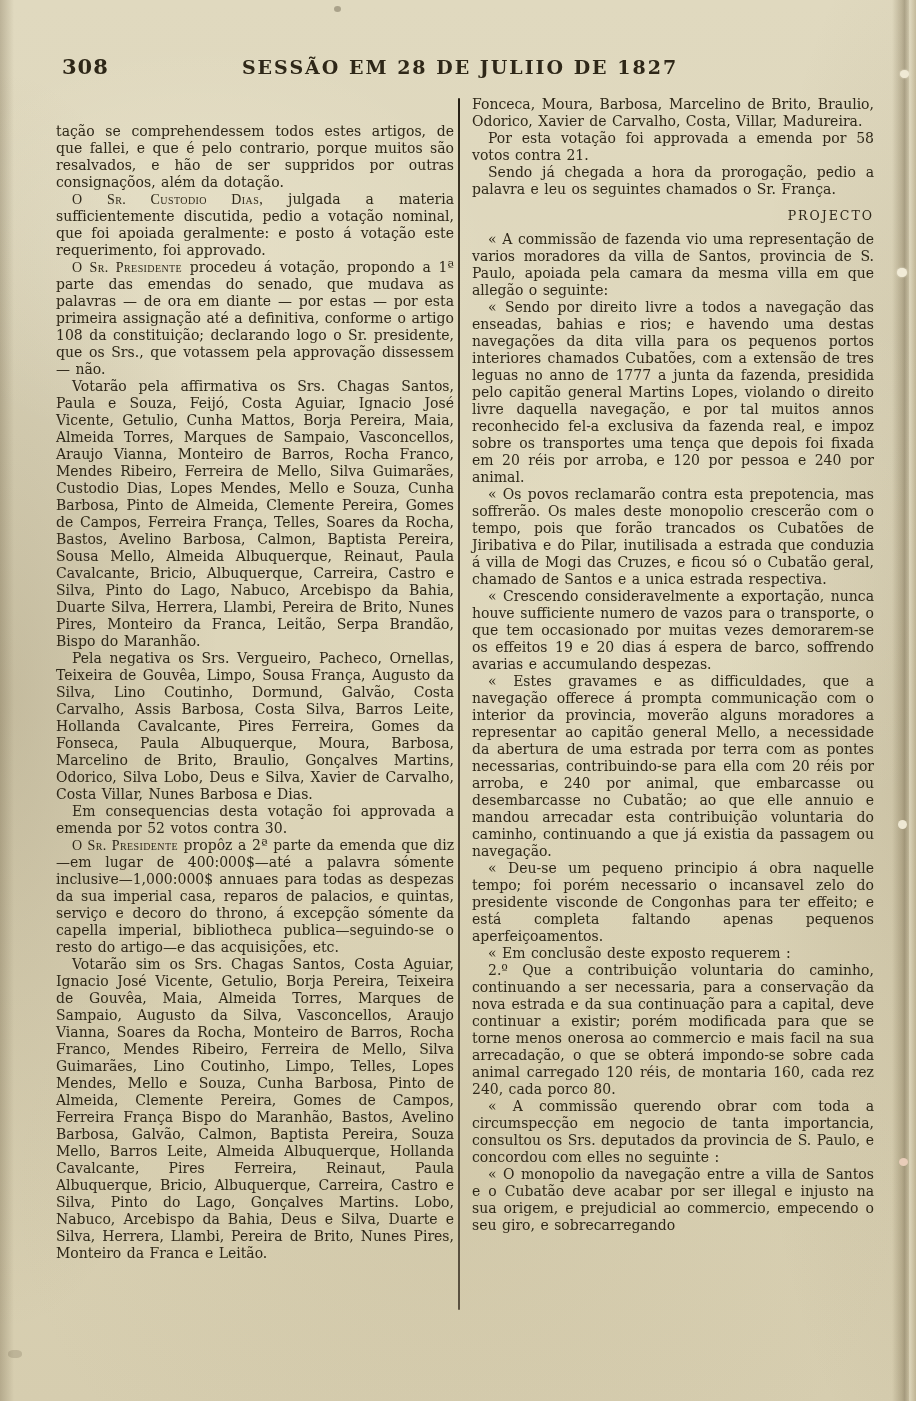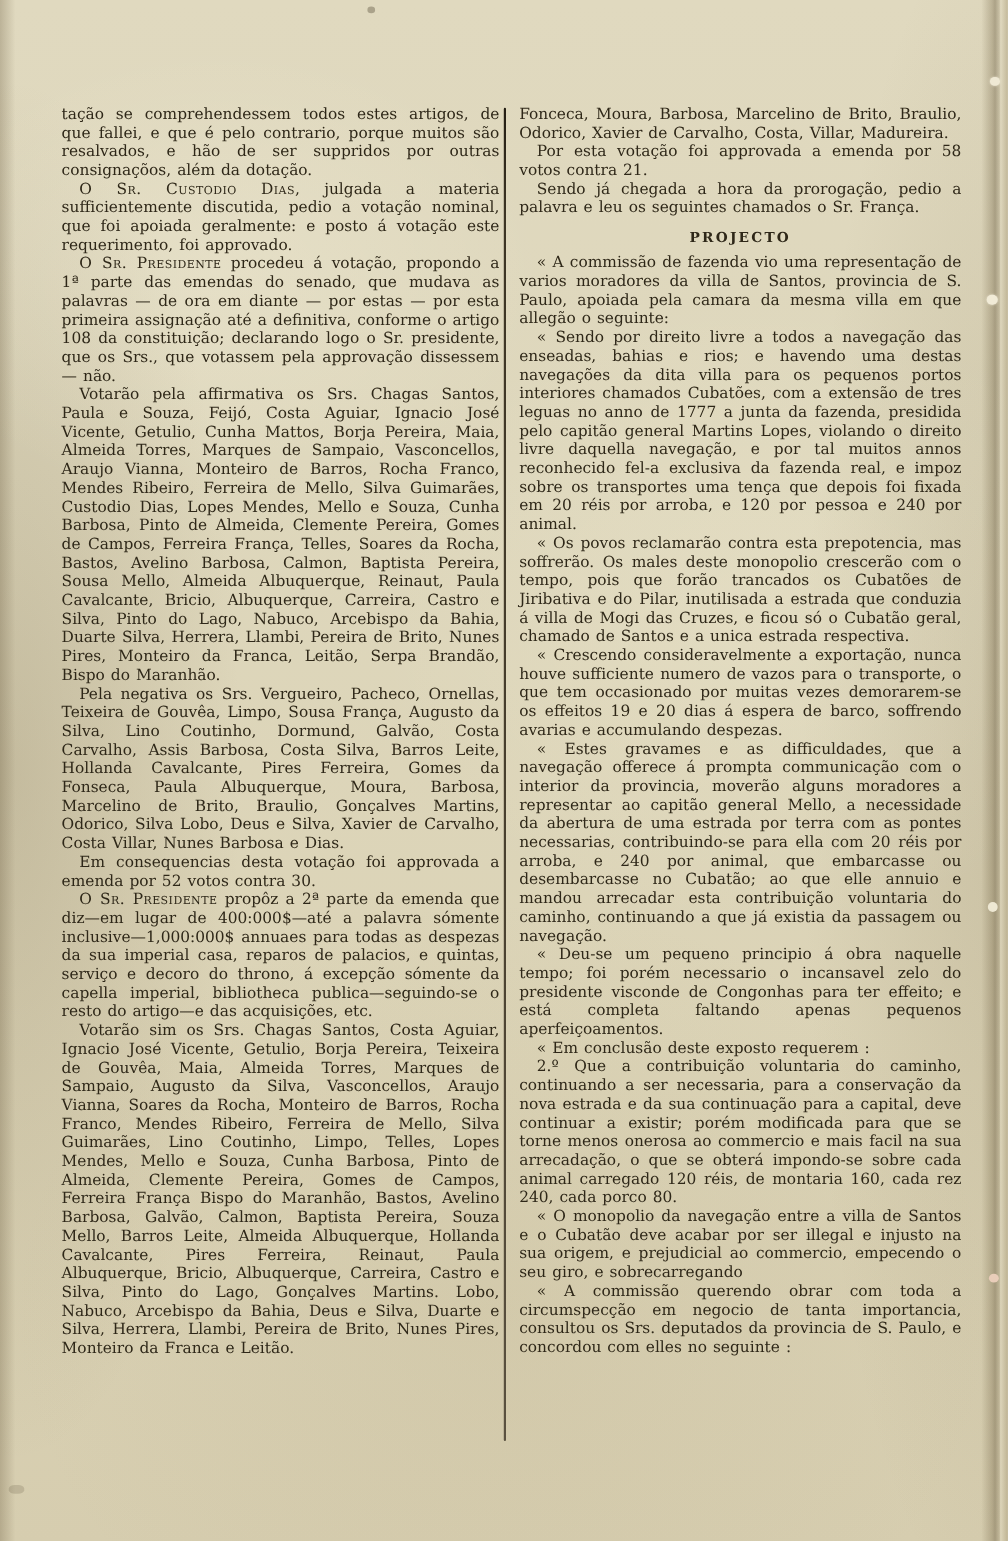--- a/index.html
+++ b/index.html
@@ -24,46 +24,50 @@
 
   .header{position:absolute;top:52px;left:0;width:916px;height:34px;}
   .pagenum{position:absolute;left:62px;top:2px;font-size:21px;font-weight:bold;letter-spacing:1px;}
   .title{position:absolute;left:150px;top:4px;width:620px;text-align:center;
     font-size:19px;font-weight:bold;letter-spacing:2px;white-space:nowrap;}
 
   .divider{position:absolute;left:458px;top:98px;width:2px;height:1212px;
     background:linear-gradient(180deg,#241e14 0%,#3c3424 8%,#4a4130 60%,#5a5140 100%);border-radius:1px;}
 
   .col{position:absolute;top:96px;font-size:14px;line-height:17px;text-align:justify;}
-  .col-left{left:56px;width:398px;}
+  .col-left{left:56px;width:398px;margin-top:27px;}
   .col-right{left:472px;width:402px;}
 
   .col p{margin:0;padding:0;text-indent:16px;word-spacing:1px;}
   .col p.cont{text-indent:0;}
-  .col p.heading{text-align:center;text-indent:0;font-weight:bold;font-size:12.5px;
+  .col p.heading{text-align:right;text-indent:0;font-weight:normal;font-size:12.5px;
     letter-spacing:2px;margin:9px 0 7px 0;word-spacing:2px;}
-  .lead{font-variant:small-caps;letter-spacing:0.4px;}
+  .lead{font-variant:small-caps;letter-spacing:0.4px;font-family:Liberation Serif, serif;}
 
   
   .speck{position:absolute;border-radius:50%;}
   .s1{left:900px;top:70px;width:9px;height:8px;background:#efe9d4;box-shadow:0 0 2px #efe9d4;}
   .s2{left:897px;top:268px;width:10px;height:9px;background:#f1ebd7;box-shadow:0 0 2px #f1ebd7;}
   .s3{left:898px;top:820px;width:9px;height:9px;background:#eee8d3;}
   .s4{left:899px;top:1158px;width:9px;height:8px;background:#e9cdb9;}
   .s5{left:334px;top:6px;width:7px;height:6px;background:rgba(70,60,40,0.35);}
   .s6{left:8px;top:1350px;width:14px;height:8px;background:rgba(75,64,42,0.18);border-radius:40%;}
 </style>
 </head>
 <body>
 
 <div id="page">
   <div class="edge-left"></div>
   <div class="edge-right"></div>
   <div class="edge-far"></div>
 
+  <div class="header">
+    <div class="pagenum">308</div>
+    <div class="title">SESSÃO EM 28 DE JULIIO DE 1827</div>
+  </div>
 
   <div class="divider"></div>
 
   <div class="col col-left">
 
   <p class="cont"><span>tação se comprehendessem todos estes artigos, de que fallei, e que é pelo contrario, porque muitos são resalvados, e hão de ser suppridos por outras consignaçõos, além da dotação.</span></p>
       <p><span class="lead">O Sr. Custodio Dias,</span><span> julgada a materia sufficientemente discutida, pedio a votação nominal, que foi apoiada geralmente: e posto á votação este requerimento, foi approvado.</span></p>
       <p><span class="lead">O Sr. Presidente</span><span> procedeu á votação, propondo a 1ª parte das emendas do senado, que mudava as palavras — de ora em diante — por estas — por esta primeira assignação até a definitiva, conforme o artigo 108 da constituição; declarando logo o Sr. presidente, que os Srs., que votassem pela approvação dissessem — não.</span></p>
       <p><span>Votarão pela affirmativa os Srs. Chagas Santos, Paula e Souza, Feijó, Costa Aguiar, Ignacio José Vicente, Getulio, Cunha Mattos, Borja Pereira, Maia, Almeida Torres, Marques de Sampaio, Vasconcellos, Araujo Vianna, Monteiro de Barros, Rocha Franco, Mendes Ribeiro, Ferreira de Mello, Silva Guimarães, Custodio Dias, Lopes Mendes, Mello e Souza, Cunha Barbosa, Pinto de Almeida, Clemente Pereira, Gomes de Campos, Ferreira França, Telles, Soares da Rocha, Bastos, Avelino Barbosa, Calmon, Baptista Pereira, Sousa Mello, Almeida Albuquerque, Reinaut, Paula Cavalcante, Bricio, Albuquerque, Carreira, Castro e Silva, Pinto do Lago, Nabuco, Arcebispo da Bahia, Duarte Silva, Herrera, Llambi, Pereira de Brito, Nunes Pires, Monteiro da Franca, Leitão, Serpa Brandão, Bispo do Maranhão.</span></p>
       <p><span>Pela negativa os Srs. Vergueiro, Pacheco, Ornellas, Teixeira de Gouvêa, Limpo, Sousa França, Augusto da Silva, Lino Coutinho, Dormund, Galvão, Costa Carvalho, Assis Barbosa, Costa Silva, Barros Leite, Hollanda Cavalcante, Pires Ferreira, Gomes da Fonseca, Paula Albuquerque, Moura, Barbosa, Marcelino de Brito, Braulio, Gonçalves Martins, Odorico, Silva Lobo, Deus e Silva, Xavier de Carvalho, Costa Villar, Nunes Barbosa e Dias.</span></p>
@@ -79,22 +83,22 @@
       <p><span>Sendo já chegada a hora da prorogação, pedio a palavra e leu os seguintes chamados o Sr. França.</span></p>
       <p class="heading"><span>PROJECTO</span></p>
       <p><span>« A commissão de fazenda vio uma representação de varios moradores da villa de Santos, provincia de S. Paulo, apoiada pela camara da mesma villa em que allegão o seguinte:</span></p>
       <p><span>« Sendo por direito livre a todos a navegação das enseadas, bahias e rios; e havendo uma destas navegações da dita villa para os pequenos portos interiores chamados Cubatões, com a extensão de tres leguas no anno de 1777 a junta da fazenda, presidida pelo capitão general Martins Lopes, violando o direito livre daquella navegação, e por tal muitos annos reconhecido fel-a exclusiva da fazenda real, e impoz sobre os transportes uma tença que depois foi fixada em 20 réis por arroba, e 120 por pessoa e 240 por animal.</span></p>
       <p><span>« Os povos reclamarão contra esta prepotencia, mas soffrerão. Os males deste monopolio crescerão com o tempo, pois que forão trancados os Cubatões de Jiribativa e do Pilar, inutilisada a estrada que conduzia á villa de Mogi das Cruzes, e ficou só o Cubatão geral, chamado de Santos e a unica estrada respectiva.</span></p>
       <p><span>« Crescendo consideravelmente a exportação, nunca houve sufficiente numero de vazos para o transporte, o que tem occasionado por muitas vezes demorarem-se os effeitos 19 e 20 dias á espera de barco, soffrendo avarias e accumulando despezas.</span></p>
       <p><span>« Estes gravames e as difficuldades, que a navegação offerece á prompta communicação com o interior da provincia, moverão alguns moradores a representar ao capitão general Mello, a necessidade da abertura de uma estrada por terra com as pontes necessarias, contribuindo-se para ella com 20 réis por arroba, e 240 por animal, que embarcasse ou desembarcasse no Cubatão; ao que elle annuio e mandou arrecadar esta contribuição voluntaria do caminho, continuando a que já existia da passagem ou navegação.</span></p>
       <p><span>« Deu-se um pequeno principio á obra naquelle tempo; foi porém necessario o incansavel zelo do presidente visconde de Congonhas para ter effeito; e está completa faltando apenas pequenos aperfeiçoamentos.</span></p>
       <p><span>« Em conclusão deste exposto requerem :</span></p>
       <p><span>2.º Que a contribuição voluntaria do caminho, continuando a ser necessaria, para a conservação da nova estrada e da sua continuação para a capital, deve continuar a existir; porém modificada para que se torne menos onerosa ao commercio e mais facil na sua arrecadação, o que se obterá impondo-se sobre cada animal carregado 120 réis, de montaria 160, cada rez 240, cada porco 80.</span></p>
+      <p><span>« A commissão querendo obrar com toda a circumspecção em negocio de tanta importancia, consultou os Srs. deputados da provincia de S. Paulo, e concordou com elles no seguinte :</span></p>
       <p><span>« O monopolio da navegação entre a villa de Santos e o Cubatão deve acabar por ser illegal e injusto na sua origem, e prejudicial ao commercio, empecendo o seu giro, e sobrecarregando</span></p>
-      <p><span>« A commissão querendo obrar com toda a circumspecção em negocio de tanta importancia, consultou os Srs. deputados da provincia de S. Paulo, e concordou com elles no seguinte :</span></p>
     </div>
 
   <div class="speck s1"></div>
   <div class="speck s2"></div>
   <div class="speck s3"></div>
   <div class="speck s4"></div>
   <div class="speck s5"></div>
   <div class="speck s6"></div>
 </div>
 

